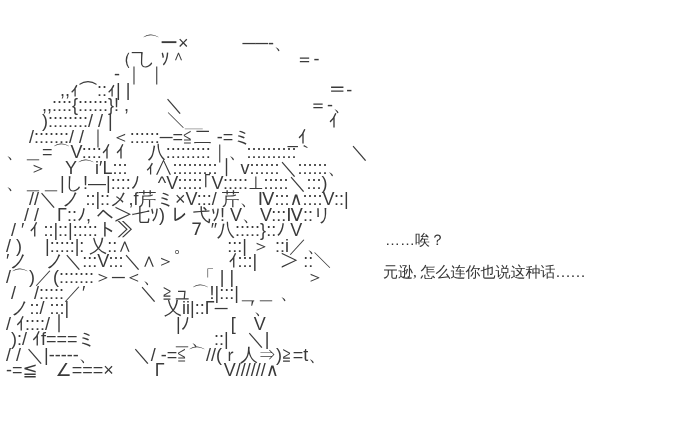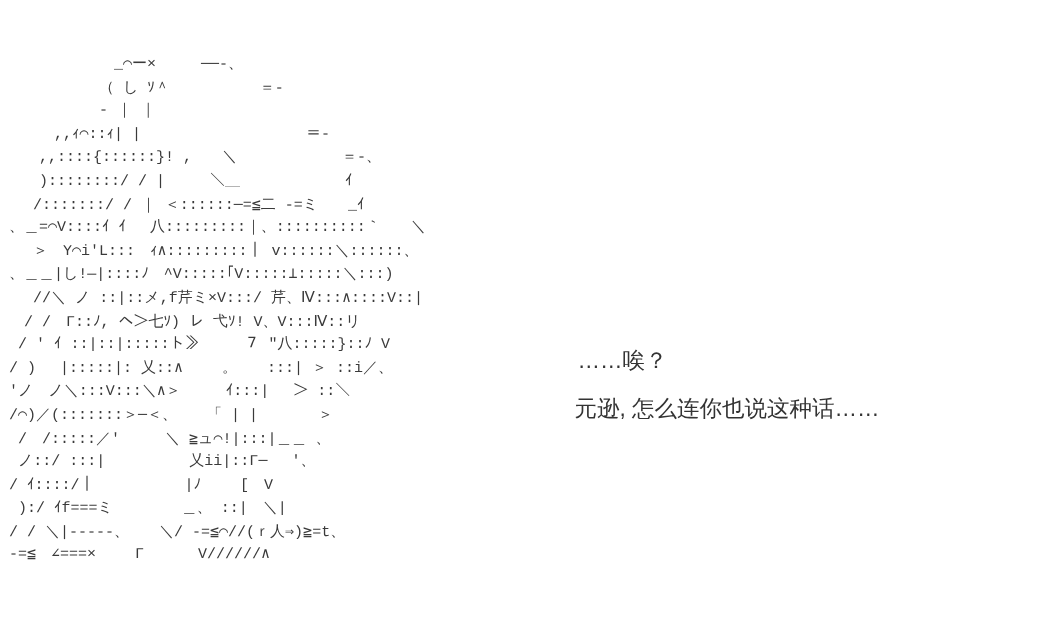--- a/index.html
+++ b/index.html
@@ -19,41 +19,42 @@
     left: 0;
     top: 0;
     width: 699px;
     height: 424px;
   }
   pre.ascii-art {
     position: absolute;
     left: 6px;
     top: 36px;
     margin: 0;
-    font-family: Liberation Mono, monospace;
-    font-size: 10px;
+    font-family: Liberation Sans, sans-serif;
+    font-size: 18px;
     line-height: 15.6px;
     color: #3a3a3a;
     letter-spacing: 0;
     white-space: pre;
   }
   .dialogue-line {
     position: absolute;
     font-family: "Liberation Sans", "DejaVu Sans", sans-serif;
     font-size: 15px;
     color: #333333;
     white-space: nowrap;
   }
   .dialogue-line-1 {
     left: 385px;
     top: 231px;
   }
   .dialogue-line-2 {
     left: 383px;
     top: 263px;
+    font-family: Liberation Serif, serif;
   }
 </style>
 </head>
 <body>
 
 <div class="aa-canvas">
   <pre class="ascii-art">　　　　　　　_⌒ー×　　　──-、
 　　　　　　（ し ｿ＾　　　　　　＝-
 　　　　　　- ｜ ｜
 　　　,,ｨ⌒::ｨ| |　　　　　　　　　　　＝-

